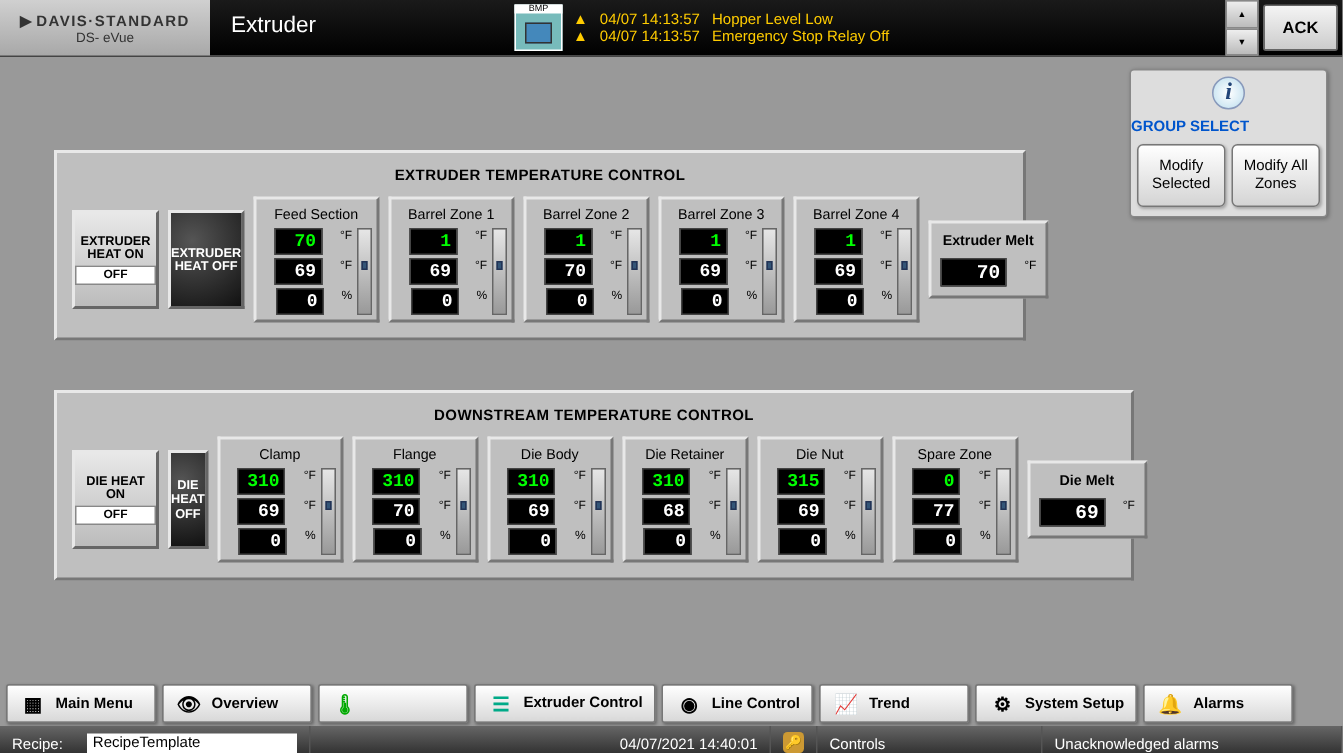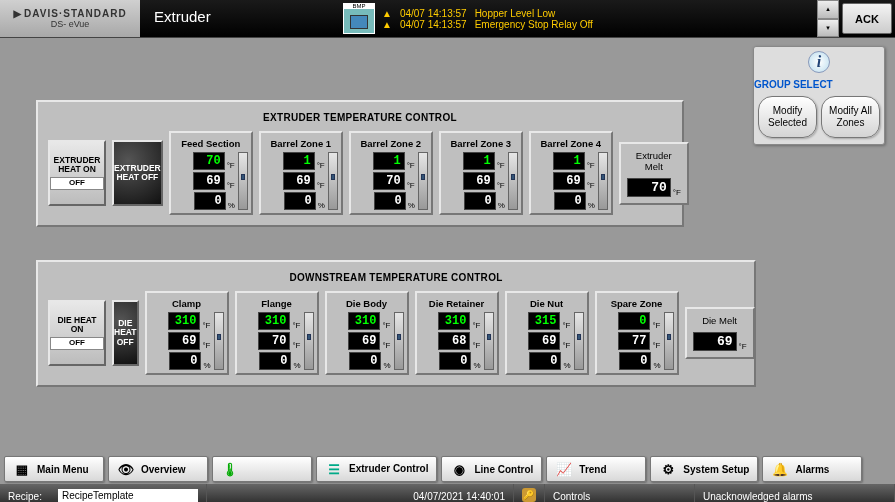--- a/index.html
+++ b/index.html
@@ -26,51 +26,51 @@
 
 
 .main{position:absolute;top:38px;left:0;right:0;bottom:42px}
 
 
 .grp{position:absolute;top:8px;right:10px;width:132px;background:#ddd;border:1px solid #888;border-radius:3px;box-shadow:1px 1px 3px rgba(0,0,0,.3)}
 .grp-head{display:flex;justify-content:center;padding:4px}
 .info-ico{width:22px;height:22px;border-radius:50%;background:radial-gradient(#fff,#bde);border:1px solid #89b;display:flex;align-items:center;justify-content:center;color:#247;font-style:italic;font-weight:bold;font-family:Georgia,serif}
 .grp-label{text-align:left;color:#0055cc;font-weight:bold;font-size:10px;padding:2px 0 6px}
 .grp-btns{display:flex;gap:4px;padding:0 4px 6px}
-.grp-btn{flex:1;background:linear-gradient(#fff,#d4d4d4);border:1px solid #777;border-radius:14px;font-size:10px;padding:8px 2px;text-align:center;line-height:1.2;box-shadow:1px 1px 2px rgba(0,0,0,.25)}
+.grp-btn{flex:1;background:linear-gradient(#fff,#d4d4d4);border:1px solid #777;border-radius:4px;font-size:10px;padding:8px 2px;text-align:center;line-height:1.2;box-shadow:1px 1px 2px rgba(0,0,0,.25)}
 
 
 .panel{position:absolute;left:36px;background:#bfbfbf;border:2px solid;border-color:#e8e8e8 #777 #777 #e8e8e8;padding:6px 10px 10px}
 .panel-title{text-align:center;font-size:10px;font-weight:bold;padding:4px 0 8px;letter-spacing:.3px}
 .panel1{top:62px;width:648px}
 .panel2{top:222px;width:720px}
 
 .row{display:flex;align-items:center;gap:6px}
 
 
 .big-btn{width:62px;height:66px;border:2px solid;border-color:#e8e8e8 #666 #666 #e8e8e8;background:linear-gradient(#e8e8e8,#bcbcbc);display:flex;flex-direction:column;align-items:center;justify-content:center;font-size:8.5px;font-weight:bold;text-align:center;gap:3px;line-height:1.1}
 .big-btn.dark{background:radial-gradient(circle at 30% 30%,#555,#111);color:#fff}
 .pill{font-size:8px;padding:1px 18px;background:#0b0;color:#fff;border:1px solid #060}
 .pill.off{background:#fff;color:#000;border:1px solid #888}
 
 
 .zone{width:84px;background:#bfbfbf;border:2px solid;border-color:#e8e8e8 #777 #777 #e8e8e8;padding:3px}
-.zone-title{font-size:9.5px;font-weight:bold;text-align:center;padding:2px 0 3px}
+.zone-title{font-size:9.5px;font-weight:normal;text-align:center;padding:2px 0 3px}
 .zone-body{display:flex;gap:3px}
 .zone-vals{flex:1;display:flex;flex-direction:column;gap:2px}
-.val-row{display:flex;align-items:flex-end;justify-content:flex-end;gap:2px}
+.val-row{display:flex;align-items:flex-start;justify-content:flex-end;gap:12px}
 .val-box{background:#000;color:#0f0;font-family:"Courier New",monospace;font-weight:bold;font-size:12px;text-align:right;padding:1px 3px;min-width:32px;border:1px solid #444}
 .val-box.white{color:#fff}
 .unit{font-size:8px}
 .zone-bar{width:10px;background:linear-gradient(#e6e6e6,#999);border:1px solid #666;position:relative}
 .zone-bar::after{content:"";position:absolute;left:2px;right:2px;top:38%;height:4px;background:#357;border:1px solid #235}
 
 
 .melt{width:96px;background:#bfbfbf;border:2px solid;border-color:#e8e8e8 #777 #777 #e8e8e8;padding:6px;text-align:center}
-.melt-title{font-size:9.5px;font-weight:normal;margin-bottom:6px}
+.melt-title{font-size:9.5px;font-weight:bold;margin-bottom:6px}
 .melt .val-row{justify-content:center}
 .melt .val-box{min-width:44px;font-size:13px}
 
 
 .nav{position:absolute;left:4px;right:4px;bottom:20px;height:26px;display:flex;gap:4px}
 .nav-btn{background:linear-gradient(#fff,#d8d8d8);border:1px solid #777;border-radius:2px;display:flex;align-items:center;gap:6px;padding:0 8px;font-size:10px;font-weight:bold;box-shadow:1px 1px 2px rgba(0,0,0,.3);min-width:100px}
 .nav-ico{width:18px;height:18px;display:flex;align-items:center;justify-content:center;font-size:13px}
 
 
 .status{position:absolute;left:0;right:0;bottom:0;height:18px;background:linear-gradient(#666,#333);display:flex;align-items:center;color:#fff;font-size:10px}

